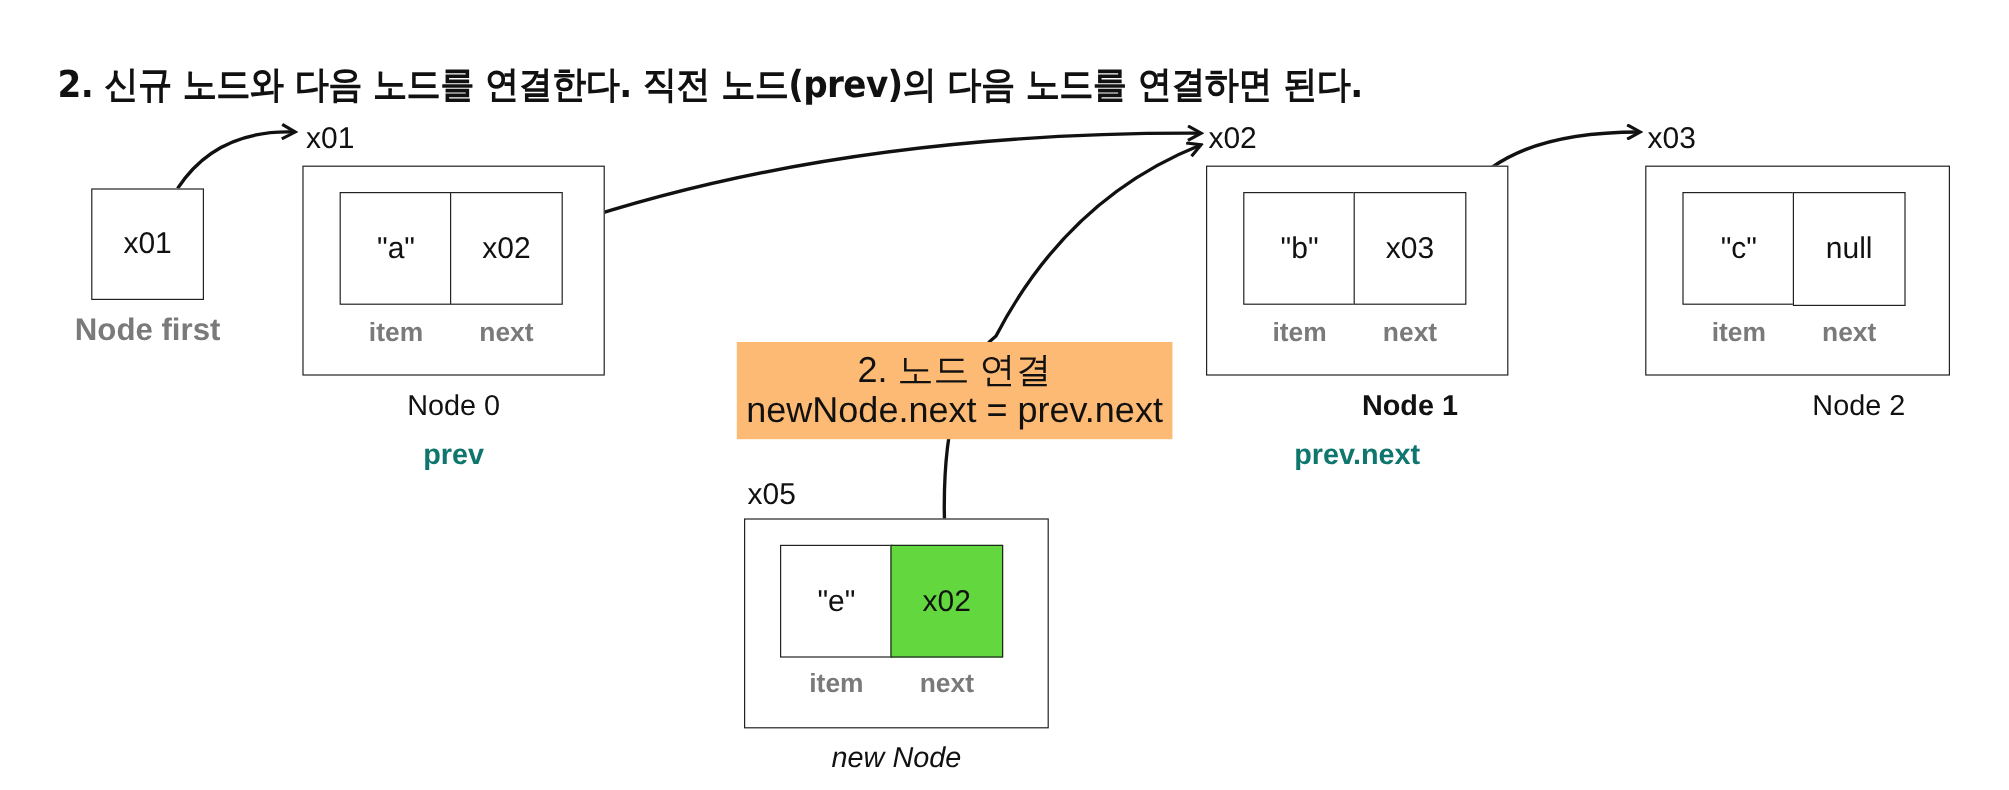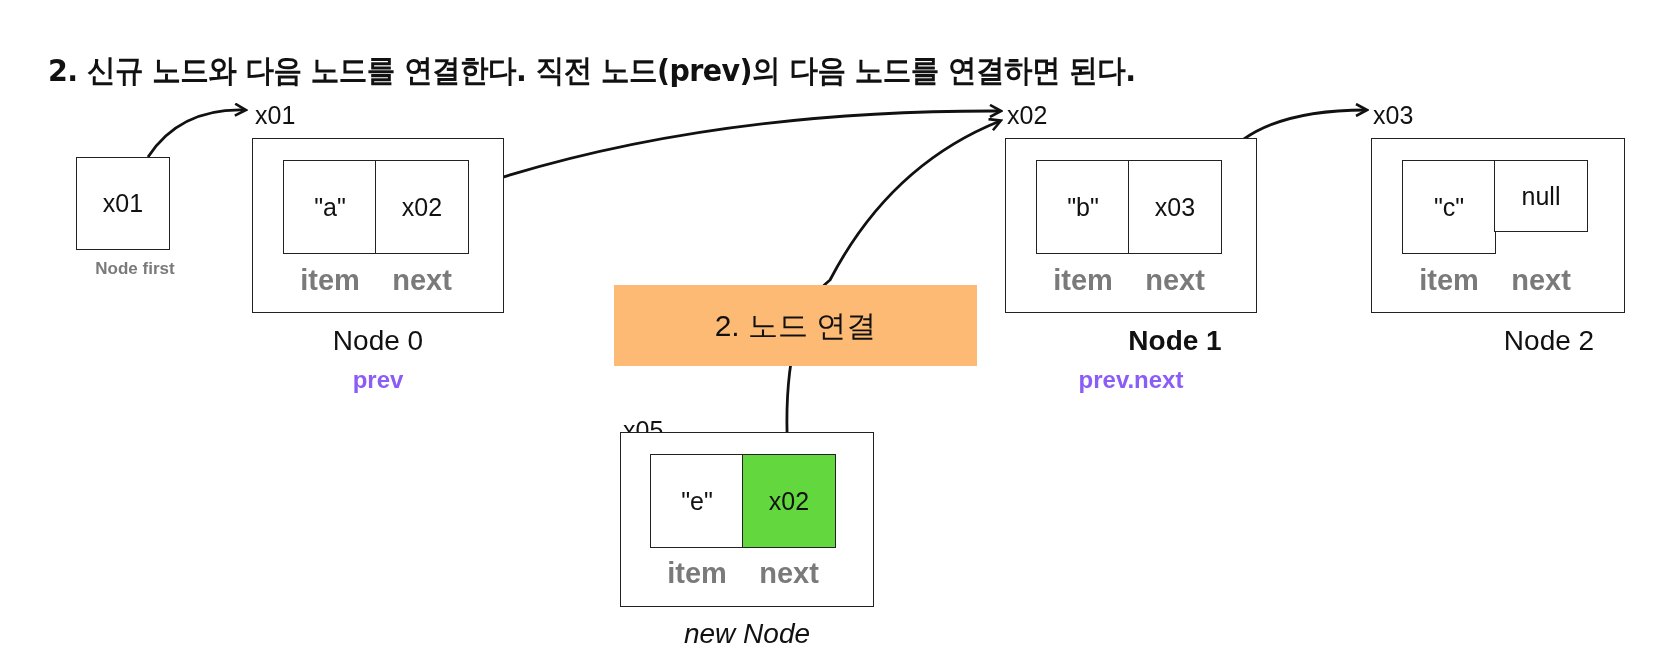--- a/index.html
+++ b/index.html
@@ -4,24 +4,24 @@
 <style>
   html, body { margin:0; padding:0; background:#ffffff; }
   body { width:1674px; height:658px; position:relative; overflow:hidden;
          font-family:"Liberation Sans", "DejaVu Sans", sans-serif; color:#111; }
   .title { position:absolute; left:48px; top:50px; font-size:31px; font-weight:bold;
            letter-spacing:-0.6px; white-space:nowrap; font-family:"DejaVu Sans", sans-serif; transform:scaleX(0.92); transform-origin:left top; }
   .box { position:absolute; border:1.6px solid #222; box-sizing:border-box; background:#fff; }
   .cell { position:absolute; border:1.6px solid #222; box-sizing:border-box; background:#fff;
           display:flex; align-items:center; justify-content:center; font-size:25px; }
   .cell.green { background:#62d83e; }
-  .lbl { position:absolute; font-size:29px; font-weight:bold; color:#7a7a7a; text-align:center; white-space:nowrap; }
-  .name { position:absolute; font-size:28px; color:#111; text-align:center; white-space:nowrap; }
+  .lbl { position:absolute; font-size:22px; font-weight:bold; color:#7a7a7a; text-align:center; white-space:nowrap; }
+  .name { position:absolute; font-size:24px; color:#111; text-align:center; white-space:nowrap; }
   .addr { position:absolute; font-size:25px; color:#111; white-space:nowrap; }
-  .sub { position:absolute; font-size:24px; font-weight:bold; color:#8b5cf6; text-align:center; white-space:nowrap; }
+  .sub { position:absolute; font-size:24px; font-weight:bold; color:#0f766e; text-align:center; white-space:nowrap; }
   .note { position:absolute; left:614px; top:285px; width:363px; height:81px; background:#fdba74;
           display:flex; flex-direction:column; align-items:center; justify-content:center; font-size:30px; line-height:34px; }
   svg.arrows { position:absolute; left:0; top:0; }
 </style>
 </head>
 <body>
 
 <div class="title">2. 신규 노드와 다음 노드를 연결한다. 직전 노드(prev)의 다음 노드를 연결하면 된다.</div>
 
 <svg class="arrows" width="1674" height="658">
@@ -32,21 +32,21 @@
   </defs>
   <path d="M148,157 Q180,108 245,110" fill="none" stroke="#111" stroke-width="2.8" marker-end="url(#ah)"></path>
   <path d="M469,188 Q700,110 1000,111" fill="none" stroke="#111" stroke-width="2.8" marker-end="url(#ah)"></path>
   <path d="M788,458 Q780,320 830,280 Q890,165 1000,121" fill="none" stroke="#111" stroke-width="2.8" marker-end="url(#ah)"></path>
   <path d="M1222,160 Q1260,110 1366,110" fill="none" stroke="#111" stroke-width="2.8" marker-end="url(#ah)"></path>
 </svg>
 
 <div class="cell" style="left:76px;top:157px;width:94px;height:93px;">
   <span>x01</span>
 </div>
-<div class="lbl" style="left:60px;top:259px;width:150px;font-size:17px;">Node first</div>
+<div class="lbl" style="left:48px;top:259px;width:150px;font-size:26px;">Node first</div>
 
 <div class="addr" style="left:255px;top:101px;">x01</div>
 <div class="box" style="left:252px;top:138px;width:252px;height:175px;"></div>
 <div class="cell" style="left:283px;top:160px;width:94px;height:94px;">
     <span>"a"</span>
   </div>
 <div class="cell" style="left:375px;top:160px;width:94px;height:94px;">
     <span>x02</span>
   </div>
 <div class="lbl" style="left:283px;top:264px;width:94px;">item</div>
@@ -65,32 +65,33 @@
 <div class="lbl" style="left:1036px;top:264px;width:94px;">item</div>
 <div class="lbl" style="left:1128px;top:264px;width:94px;">next</div>
 <div class="name" style="left:1049px;top:325px;width:252px;font-weight:bold;">Node 1</div>
 <div class="sub" style="left:1005px;top:366px;width:252px;">prev.next</div>
 
 <div class="addr" style="left:1373px;top:101px;">x03</div>
 <div class="box" style="left:1371px;top:138px;width:254px;height:175px;"></div>
 <div class="cell" style="left:1402px;top:160px;width:94px;height:94px;">
     <span>"c"</span>
   </div>
-<div class="cell" style="left:1494px;top:160px;width:94px;height:72px;">
+<div class="cell" style="left:1494px;top:160px;width:94px;height:95px;">
     <span>null</span>
   </div>
 <div class="lbl" style="left:1402px;top:264px;width:94px;">item</div>
 <div class="lbl" style="left:1494px;top:264px;width:94px;">next</div>
 <div class="name" style="left:1422px;top:325px;width:254px;">Node 2</div>
 
 <div class="note">
   <span>2. 노드 연결</span>
+  <span>newNode.next = prev.next</span>
 </div>
 
-<div class="addr" style="left:623px;top:416px;">x05</div>
+<div class="addr" style="left:623px;top:398px;">x05</div>
 <div class="box" style="left:620px;top:432px;width:254px;height:175px;"></div>
 <div class="cell" style="left:650px;top:454px;width:94px;height:94px;">
     <span>"e"</span>
   </div>
 <div class="cell green" style="left:742px;top:454px;width:94px;height:94px;">
     <span>x02</span>
   </div>
 <div class="lbl" style="left:650px;top:557px;width:94px;">item</div>
 <div class="lbl" style="left:742px;top:557px;width:94px;">next</div>
 <div class="name" style="left:620px;top:618px;width:254px;font-style:italic;">new Node</div>

